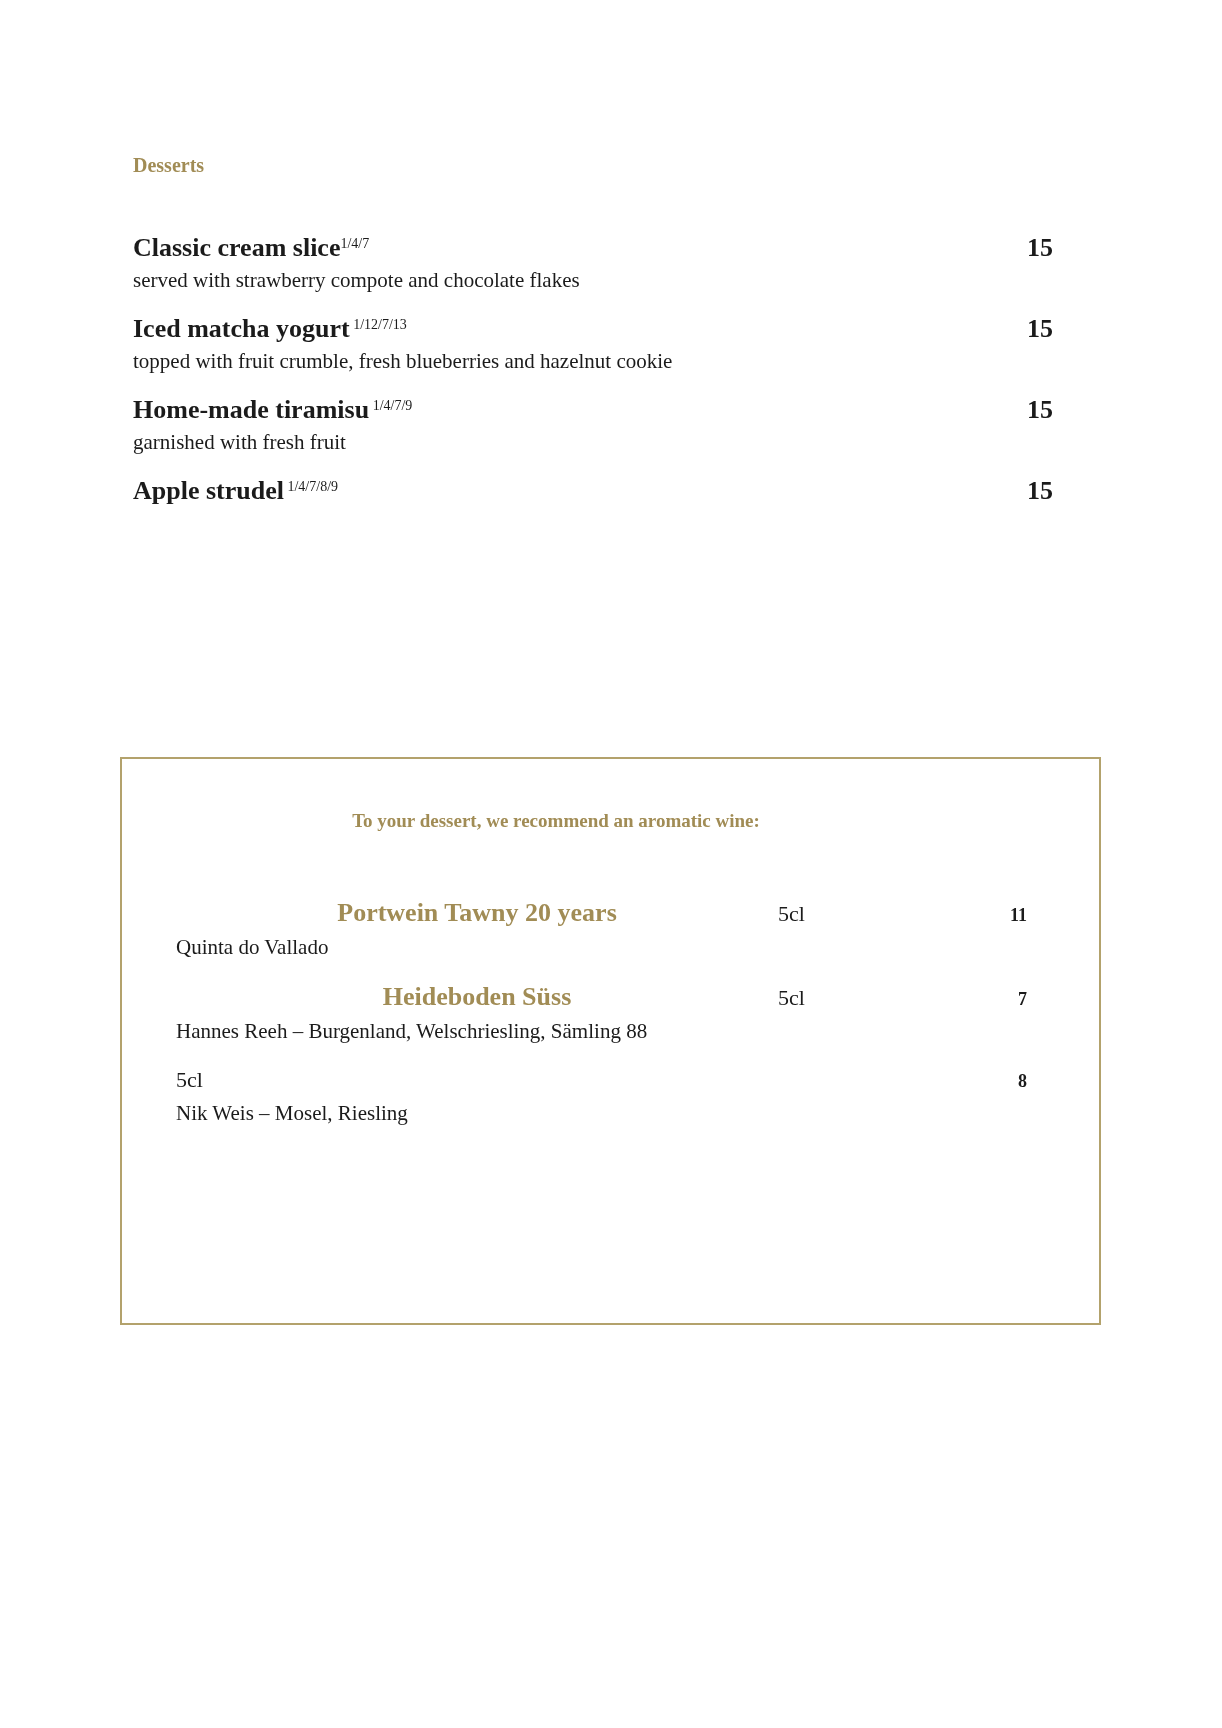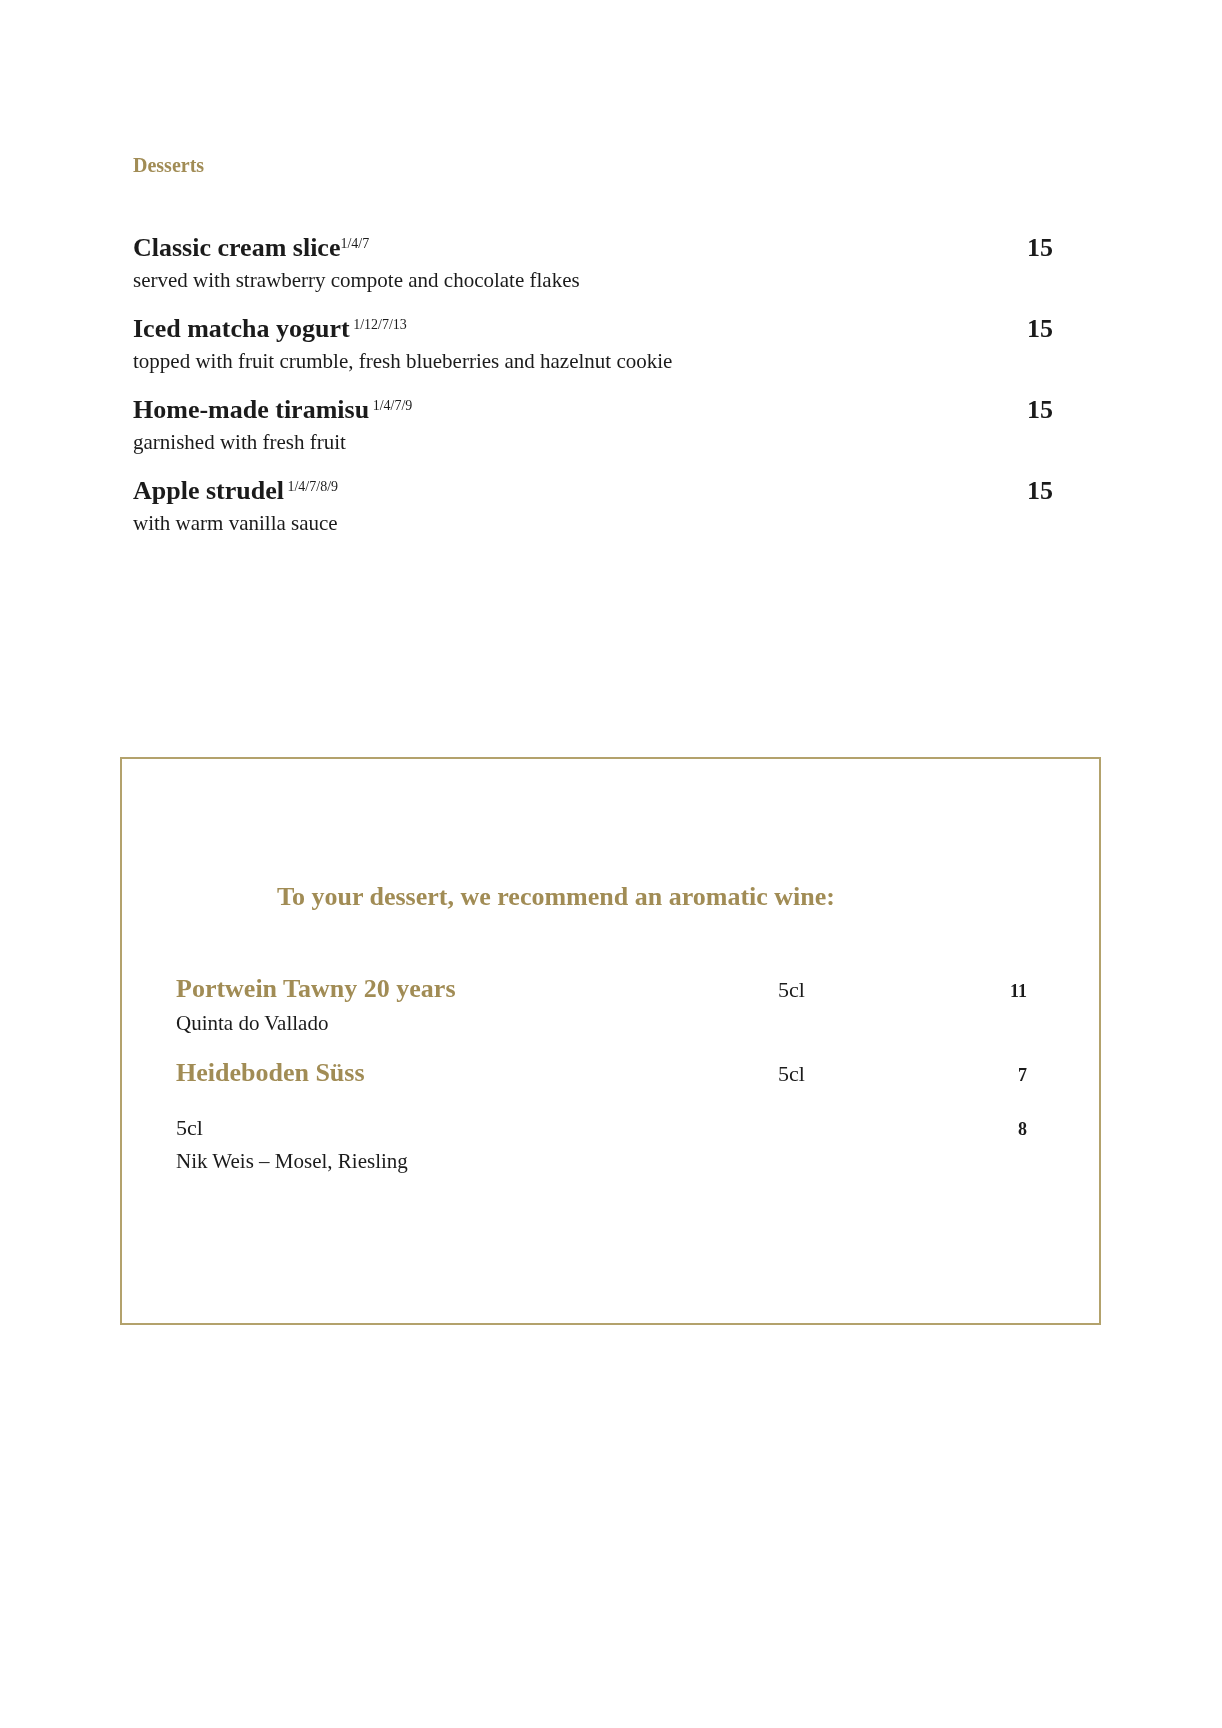--- a/index.html
+++ b/index.html
@@ -67,36 +67,37 @@
   
   .recommend-box {
     position: absolute;
     left: 120px;
     top: 757px;
     width: 981px;
     height: 568px;
     border: 2px solid var(--border-gold);
   }
   .box-heading {
-    margin-top: 120px;
+    margin-top: 44px;
     width: 868px; 
     text-align: center;
-    font-size: 26px;
+    font-size: 19px;
     line-height: 36px;
     font-weight: bold;
     color: var(--accent);
   }
   .wine-list {
     margin: 56px 0 0 54px;
     width: 851px; 
   }
   .w-item { margin-bottom: 18px; }
   .w-row {
     display: flex;
     align-items: baseline;
+    text-align: center;
   }
   .w-name {
     width: 602px; 
     font-size: 26px;
     line-height: 36px;
     font-weight: bold;
     color: var(--accent);
   }
   .w-size {
     font-size: 22px;
@@ -146,21 +147,20 @@
         <span class="d-price">15</span>
       </div>
       <div class="d-desc">garnished with fresh fruit</div>
     </div>
 
     <div class="d-item">
       <div class="d-row">
         <div><span class="d-name">Apple strudel</span><sup class="d-allergens"> 1/4/7/8/9</sup></div>
         <span class="d-price">15</span>
       </div>
-      <div class="d-desc">with warm vanilla sauce</div>
     </div>
 
   </div>
 </section>
 
 <section class="recommend-box">
   <div class="box-heading">To your dessert, we recommend an aromatic wine:</div>
 
   <div class="wine-list">
 
@@ -172,20 +172,21 @@
       </div>
       <div class="w-producer">Quinta do Vallado</div>
     </div>
 
     <div class="w-item">
       <div class="w-row">
         <span class="w-name">Heideboden Süss</span>
         <span class="w-size">5cl</span>
         <span class="w-price">7</span>
       </div>
+      <div class="w-producer">Hannes Reeh – Burgenland, Welschriesling, Sämling 88</div>
     </div>
 
     <div class="w-item">
       <div class="w-row">
         <span class="w-size">5cl</span>
         <span class="w-price">8</span>
       </div>
       <div class="w-producer">Nik Weis – Mosel, Riesling</div>
     </div>
 

